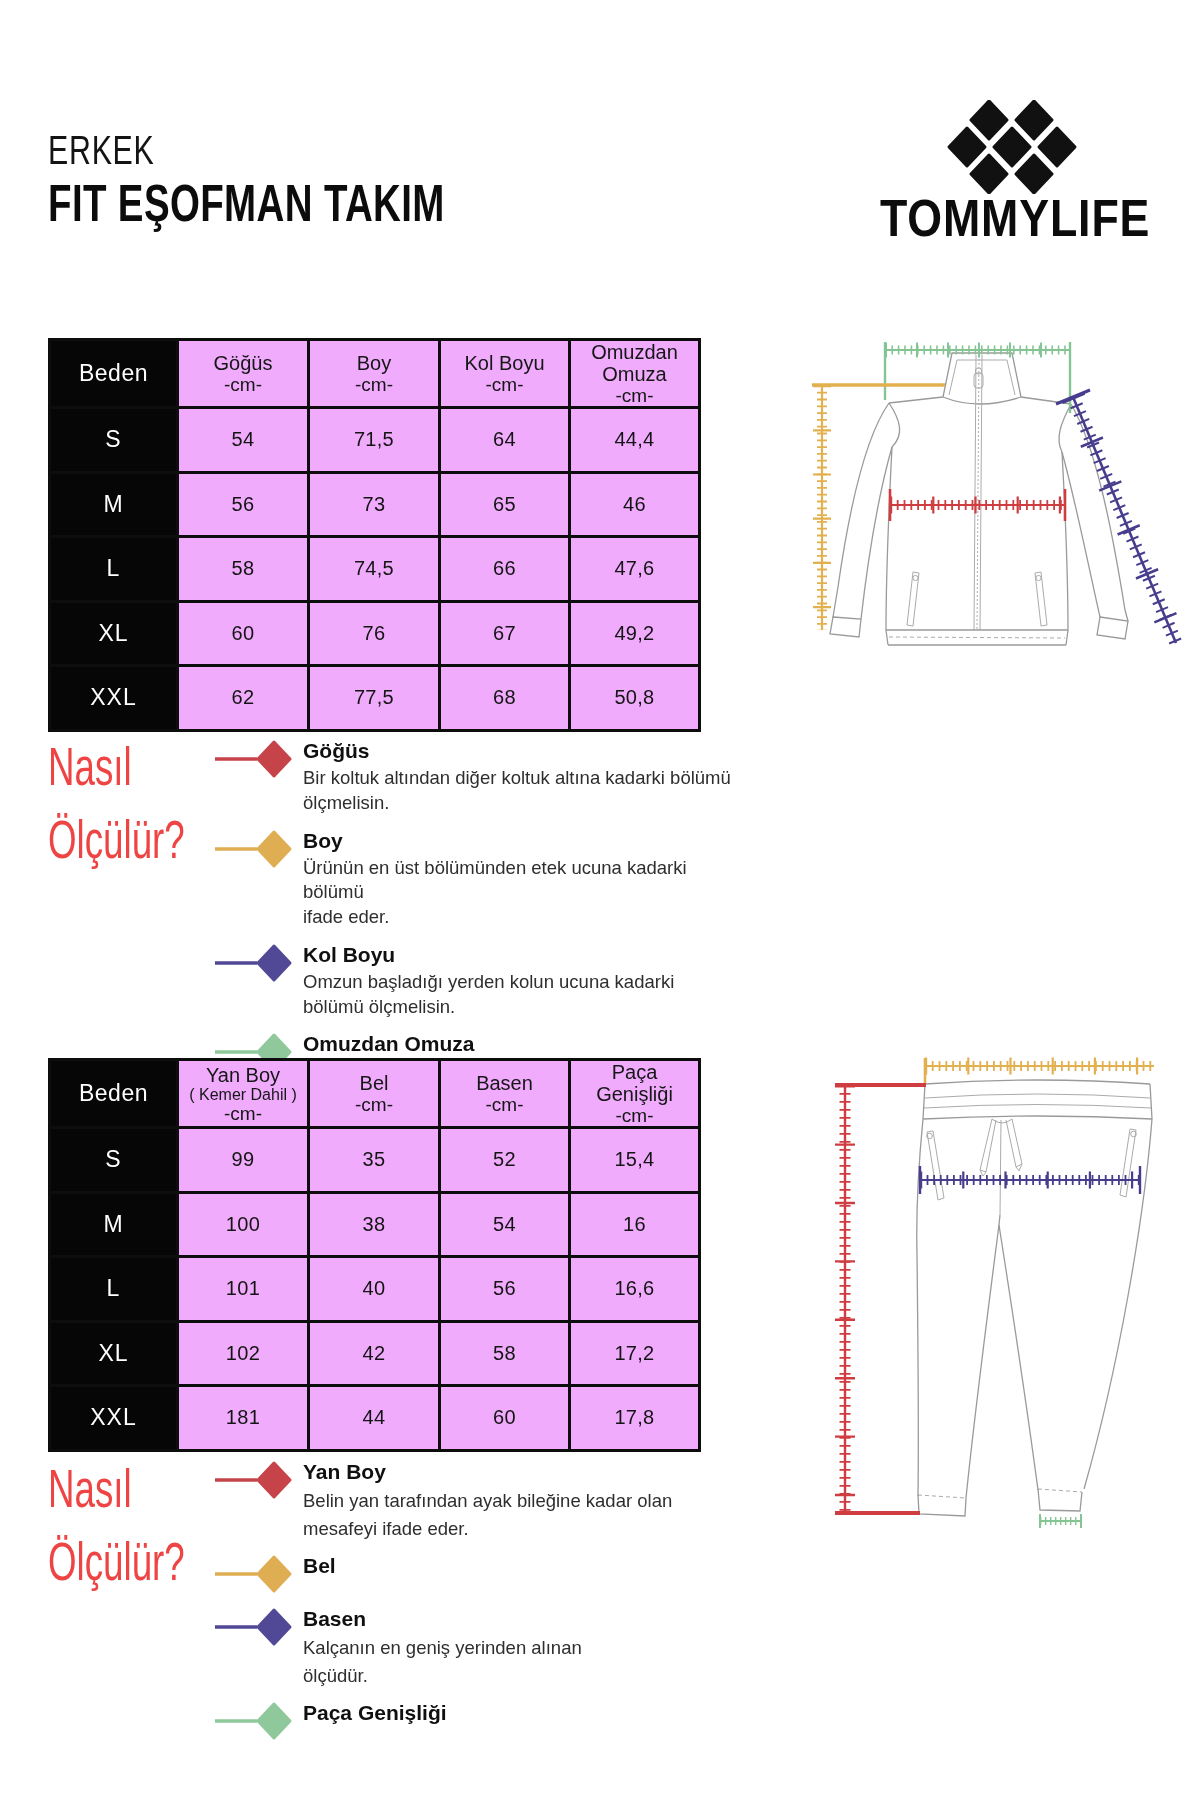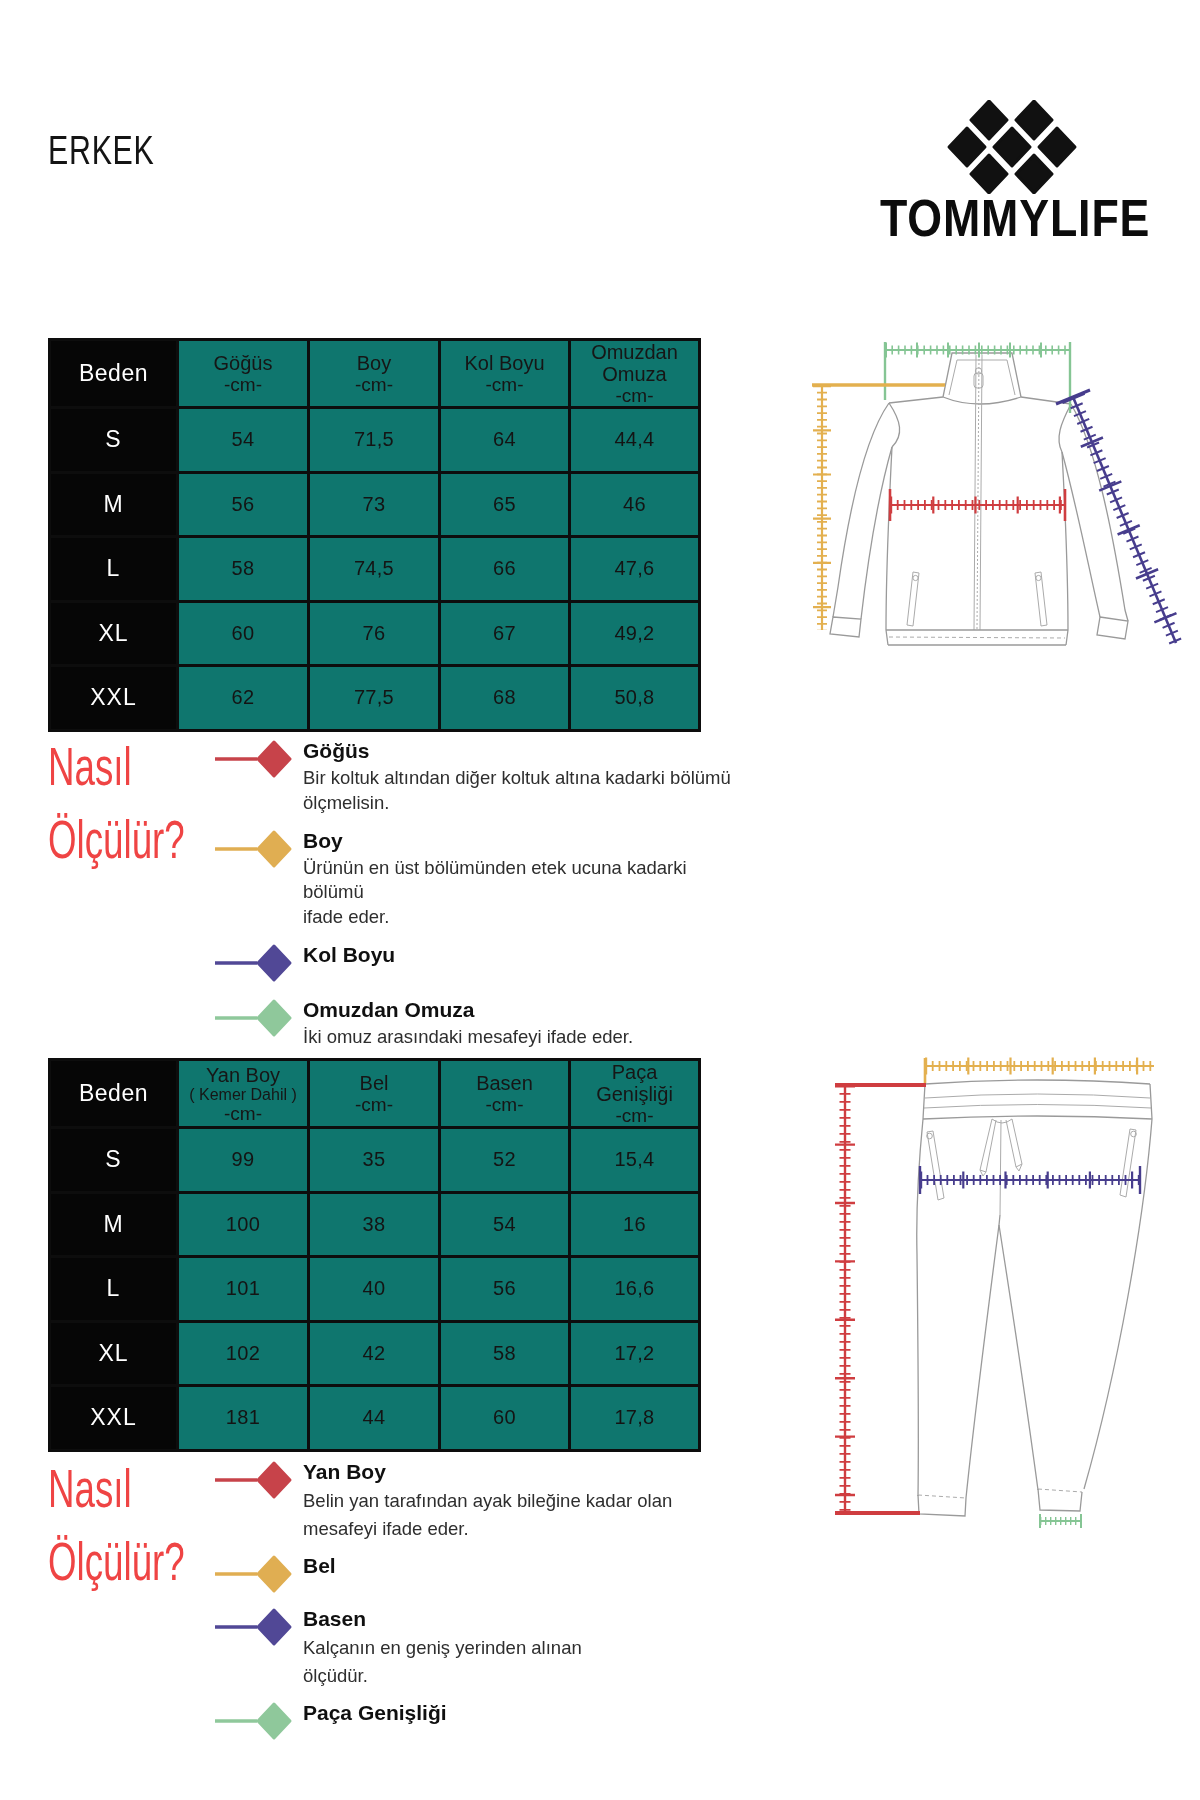--- a/index.html
+++ b/index.html
@@ -10,21 +10,21 @@
   
   .title-block{left:48px;top:126px;}
   .title-cat{font-size:41px;font-weight:400;color:#141414;line-height:48px;letter-spacing:1px;}
   .title-prod{font-size:52px;font-weight:700;color:#0c0c0c;line-height:58px;letter-spacing:0.5px;}
   .brand-logo{left:945px;top:100px;width:134px;height:94px;}
   .brand-logo path{fill:#111;stroke:#111;stroke-width:3;stroke-linejoin:round;}
   .brand-name{left:858px;top:188px;width:314px;text-align:left;font-size:52px;font-weight:700;color:#0c0c0c;text-decoration:underline;}
   .brand-name .cond{transform:scaleX(0.86);transform-origin:50% 50%;letter-spacing:1px;}
 
   
-  .size-table{border-collapse:collapse;table-layout:fixed;width:650px;background:#0f766e;}
+  .size-table{border-collapse:collapse;table-layout:fixed;width:650px;background:#f0abfc;}
   .size-table th,.size-table td{border:3px solid #0d0d0d;text-align:center;vertical-align:middle;padding:0;font-weight:normal;}
   .size-table tr{height:64.5px;}
   .size-table tr.head{height:65px;}
   .sz-col{background:#060606;color:#ffffff;}
   .beden{font-size:23px;letter-spacing:0.5px;}
   .sz{font-size:23px;letter-spacing:1px;}
   .hl{font-size:20px;line-height:22px;color:#161616;}
   .hs{font-size:16px;line-height:17px;color:#161616;}
   .hs:empty{display:none;}
   .hu{font-size:19px;line-height:21px;color:#161616;}
@@ -61,20 +61,21 @@
   .tc{stroke-width:2.2;}
   .tk{stroke-width:10;stroke-dasharray:1.8 5;}
   .tK{stroke-width:18;stroke-dasharray:2.2 42;}
   .tb{stroke-width:2.6;}
 </style>
 </head>
 <body>
 
 <div class="abs title-block">
   <div class="title-cat"><span class="cond">ERKEK</span></div>
+  <div class="title-prod"><span class="cond">FIT EŞOFMAN TAKIM</span></div>
 </div>
 
 <svg class="abs brand-logo" viewBox="0 0 134 92">
   <path d="M44,0 L62,19 L44,38 L26,19 Z"></path>
   <path d="M89,0 L107,19 L89,38 L71,19 Z"></path>
   <path d="M22,27 L40,46 L22,65 L4,46 Z"></path>
   <path d="M67,27 L85,46 L67,65 L49,46 Z"></path>
   <path d="M112,27 L130,46 L112,65 L94,46 Z"></path>
   <path d="M44,54 L62,73 L44,92 L26,73 Z"></path>
   <path d="M89,54 L107,73 L89,92 L71,73 Z"></path>
@@ -235,20 +236,22 @@
 ifade eder.</p>
       </div>
   </div>
   <div class="g-item">
     <svg class="g-icon pur" width="80" height="44" viewBox="0 0 80 44">
         <line class="mk-line" x1="2" y1="22" x2="44" y2="22"></line>
         <path class="mk-dia" d="M61,5 L77,22 L61,39 L45,22 Z"></path>
       </svg>
     <div class="g-text">
         <div class="g-term">Kol Boyu</div>
+        <p class="g-desc">Omzun başladığı yerden kolun ucuna kadarki
+bölümü ölçmelisin.</p>
       </div>
   </div>
   <div class="g-item">
     <svg class="g-icon grn" width="80" height="44" viewBox="0 0 80 44">
         <line class="mk-line" x1="2" y1="22" x2="44" y2="22"></line>
         <path class="mk-dia" d="M61,5 L77,22 L61,39 L45,22 Z"></path>
       </svg>
     <div class="g-text">
         <div class="g-term">Omuzdan Omuza</div>
         <p class="g-desc">İki omuz arasındaki mesafeyi ifade eder.</p>

